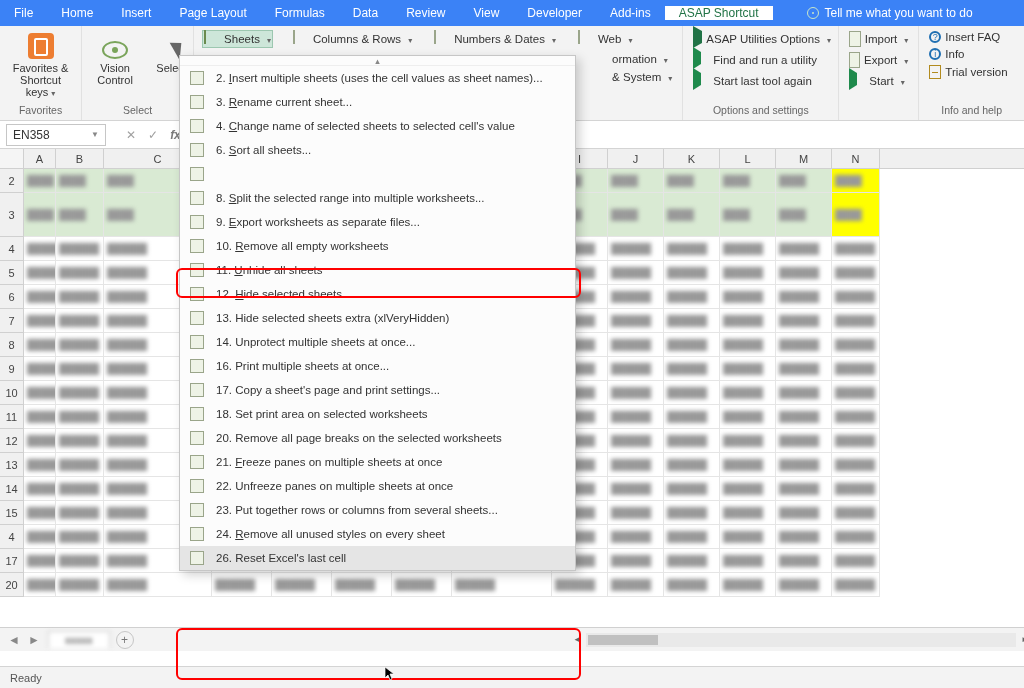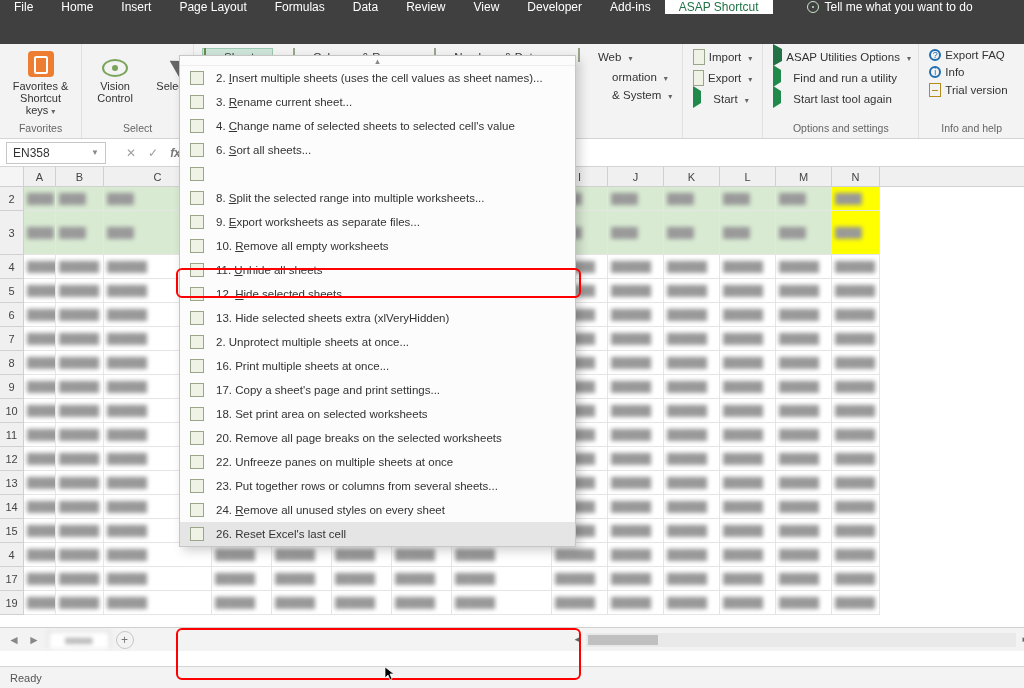--- a/index.html
+++ b/index.html
@@ -1,19 +1,19 @@
 <!DOCTYPE html>
 <html><head>
 <meta charset="utf-8">
 <style>
   * { box-sizing: border-box; margin: 0; padding: 0; font-family: "Segoe UI", Tahoma, sans-serif; }
   body { background: #fff; width: 1024px; height: 688px; overflow: hidden; position: relative; font-size: 12px; color: #333; }
 
   
-  .tabs { background: #404040; height: 44px; display: flex; align-items: flex-start; color: #fff; }
+  .tabs { background: #3b82f6; height: 26px; display: flex; align-items: center; color: #fff; }
   .tab { padding: 0 14px; display: flex; align-items: center; font-size: 12px; cursor: pointer; }
   .tab.active { background: #fff; color: #217346; }
   .tab.tellme { display:flex; align-items:center; gap:6px; margin-left: 20px; }
   .tab.tellme .bulb { width:12px; height:12px; border:1px solid #c8e6c9; border-radius:50%; position:relative; }
   .tab.tellme .bulb::after{content:"";position:absolute;left:4px;top:4px;width:2px;height:2px;background:#c8e6c9;border-radius:50%;}
 
   
   .ribbon { background: #f3f3f3; border-bottom: 1px solid #d4d4d4; height: 95px; display:flex; }
   .group { border-right: 1px solid #e1e1e1; padding: 4px 8px 2px 8px; display:flex; flex-direction:column; justify-content:space-between; }
   .group-row { display:flex; gap:10px; align-items:flex-start; }
@@ -172,20 +172,39 @@
         <span style="width:390px;"></span>
         <div class="smallline">
           <span>&amp; System</span>
             <span class="dd-caret"></span>
         </div>
       </div>
     </div>
     <div class="group-label">&nbsp;</div>
   </div>
 
+  <div class="group" style="width:156px;">
+    <div class="stackcol">
+      <div class="smallline">
+          <span class="ic"><span class="i-asap"></span></span>
+          <span>ASAP Utilities Options</span>
+          <span class="dd-caret"></span>
+        </div>
+      <div class="smallline">
+          <span class="ic"><span class="i-play"></span></span>
+          <span>Find and run a utility</span>
+        </div>
+      <div class="smallline">
+          <span class="ic"><span class="i-play"></span></span>
+          <span>Start last tool again</span>
+        </div>
+    </div>
+    <div class="group-label">Options and settings</div>
+  </div>
+
   <div class="group" style="width:80px;">
     <div class="stackcol">
       <div class="smallline">
           <span class="ic i-generic"></span>
           <span>Import</span>
           <span class="dd-caret"></span>
         </div>
       <div class="smallline">
           <span class="ic i-generic"></span>
           <span>Export</span>
@@ -193,44 +212,25 @@
         </div>
       <div class="smallline">
           <span class="ic"><span class="i-play"></span></span>
           <span>Start</span>
           <span class="dd-caret"></span>
         </div>
     </div>
     <div class="group-label">&nbsp;</div>
   </div>
 
-  <div class="group" style="width:156px;">
-    <div class="stackcol">
-      <div class="smallline">
-          <span class="ic"><span class="i-asap"></span></span>
-          <span>ASAP Utilities Options</span>
-          <span class="dd-caret"></span>
-        </div>
-      <div class="smallline">
-          <span class="ic"><span class="i-play"></span></span>
-          <span>Find and run a utility</span>
-        </div>
-      <div class="smallline">
-          <span class="ic"><span class="i-play"></span></span>
-          <span>Start last tool again</span>
-        </div>
-    </div>
-    <div class="group-label">Options and settings</div>
-  </div>
-
   <div class="group" style="width:110px; border-right:none;">
     <div class="stackcol">
       <div class="smallline">
           <span class="i-faq">?</span>
-          <span>Export FAQ</span>
+          <span>Insert FAQ</span>
         </div>
       <div class="smallline">
           <span class="i-info">i</span>
           <span>Info</span>
         </div>
       <div class="smallline">
           <span class="i-trial"></span>
           <span>Trial version</span>
         </div>
     </div>
@@ -983,21 +983,21 @@
           <span class="blurred">██████</span>
         </div>
         <div class="cell" style="width: 56px;">
           <span class="blurred">██████</span>
         </div>
         <div class="cell" style="width: 48px;">
           <span class="blurred">██████</span>
         </div>
       </div>
       <div class="row">
-        <div class="rh">19</div>
+        <div class="rh">20</div>
         <div class="cell" style="width: 32px;">
           <span class="blurred">██████</span>
         </div>
         <div class="cell" style="width: 48px;">
           <span class="blurred">██████</span>
         </div>
         <div class="cell" style="width: 108px;">
           <span class="blurred">██████</span>
         </div>
         <div class="cell" style="width: 60px;">
@@ -1118,21 +1118,21 @@
       <div class="menu-item">
         <span class="mic">
           <span class="i-generic"></span>
         </span>
         <span>13. Hide selected sheets extra (xlVeryHidden)</span>
       </div>
       <div class="menu-item">
         <span class="mic">
           <span class="i-generic"></span>
         </span>
-        <span>2. Unprotect multiple sheets at once...</span>
+        <span>14. Unprotect multiple sheets at once...</span>
       </div>
       <div class="menu-item">
         <span class="mic">
           <span class="i-generic"></span>
         </span>
         <span>16. Print multiple sheets at once...</span>
       </div>
       <div class="menu-item">
         <span class="mic">
           <span class="i-generic"></span>
@@ -1143,20 +1143,26 @@
         <span class="mic">
           <span class="i-generic"></span>
         </span>
         <span>18. Set print area on selected worksheets</span>
       </div>
       <div class="menu-item">
         <span class="mic">
           <span class="i-generic"></span>
         </span>
         <span>20. Remove all page breaks on the selected worksheets</span>
+      </div>
+      <div class="menu-item">
+        <span class="mic">
+          <span class="i-generic"></span>
+        </span>
+        <span>21. <u>F</u>reeze panes on multiple sheets at once</span>
       </div>
       <div class="menu-item">
         <span class="mic">
           <span class="i-generic"></span>
         </span>
         <span>22. Unfreeze panes on multiple sheets at once</span>
       </div>
       <div class="menu-item">
         <span class="mic">
           <span class="i-generic"></span>

